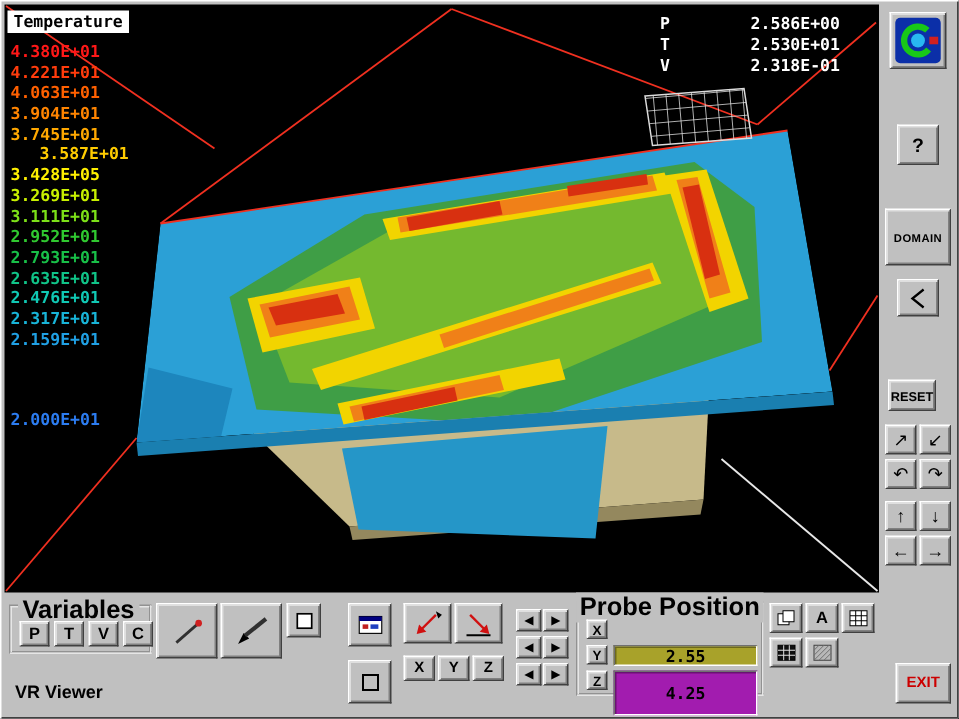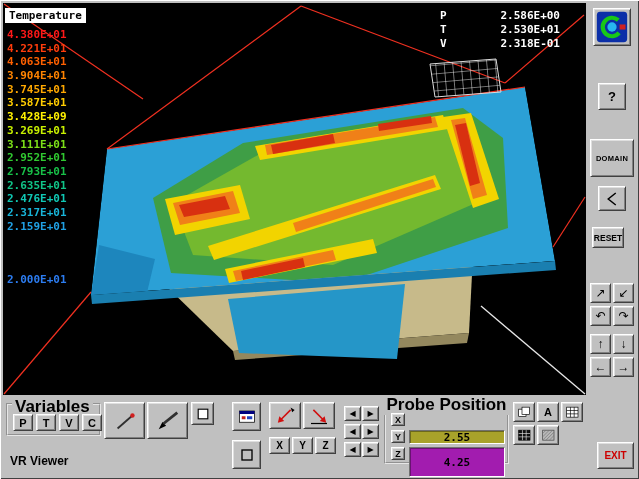--- a/index.html
+++ b/index.html
@@ -102,22 +102,22 @@
     </svg>
 
     <div class="legend">
       <div class="legend-title">Temperature</div>
       <div class="lg-rows">
         <div class="lg-row" style="color: rgb(255, 24, 24);">4.380E+01</div>
         <div class="lg-row" style="color: rgb(255, 60, 12);">4.221E+01</div>
         <div class="lg-row" style="color: rgb(255, 96, 0);">4.063E+01</div>
         <div class="lg-row" style="color: rgb(255, 132, 0);">3.904E+01</div>
         <div class="lg-row" style="color: rgb(255, 168, 0);">3.745E+01</div>
-        <div class="lg-row" style="color: rgb(255, 204, 0);">3.587E+01</div>
-        <div class="lg-row" style="color: rgb(255, 240, 0);">3.428E+09</div>
+        <div class="lg-row" style="color: rgb(255, 204, 0); text-align: right;">3.587E+01</div>
+        <div class="lg-row" style="color: rgb(255, 240, 0);">3.428E+05</div>
         <div class="lg-row" style="color: rgb(200, 240, 0);">3.269E+01</div>
         <div class="lg-row" style="color: rgb(124, 224, 24);">3.111E+01</div>
         <div class="lg-row" style="color: rgb(48, 200, 48);">2.952E+01</div>
         <div class="lg-row" style="color: rgb(24, 192, 72);">2.793E+01</div>
         <div class="lg-row" style="color: rgb(16, 196, 136);">2.635E+01</div>
         <div class="lg-row" style="color: rgb(16, 200, 180);">2.476E+01</div>
         <div class="lg-row" style="color: rgb(24, 180, 216);">2.317E+01</div>
         <div class="lg-row" style="color: rgb(32, 160, 228);">2.159E+01</div>
         <div class="lg-row" style="color: rgb(44, 124, 240); margin-top: 40px;">2.000E+01</div>
       </div>
@@ -148,21 +148,21 @@
         <rect x="28" y="16" width="7" height="6" fill="#d02020"></rect>
       </svg>
     </div>
     <div class="b" style="left:10px;top:80px;width:28px;height:27px;font-weight:bold;font-size:13px;">?</div>
     <div class="b" style="left:2px;top:136px;width:44px;height:38px;font-weight:bold;font-size:7.5px;letter-spacing:.3px;">DOMAIN</div>
     <div class="b" style="left:10px;top:183px;width:28px;height:25px;">
       <svg width="18" height="18" viewBox="0 0 24 24">
         <path d="M17,4 L7,12 L17,20" fill="none" stroke="#000" stroke-width="2"></path>
       </svg>
     </div>
-    <div class="b" style="left:4px;top:224px;width:32px;height:21px;font-weight:bold;font-size:8.5px;">RESET</div>
+    <div class="b" style="left:4px;top:250px;width:32px;height:21px;font-weight:bold;font-size:8.5px;">RESET</div>
 
     <div class="b glyph" style="left:2px;top:280px;width:21px;height:20px;">↗</div>
     <div class="b glyph" style="left:25px;top:280px;width:21px;height:20px;">↙</div>
     <div class="b glyph" style="left:2px;top:303px;width:21px;height:20px;">↶</div>
     <div class="b glyph" style="left:25px;top:303px;width:21px;height:20px;">↷</div>
     <div class="b glyph" style="left:2px;top:331px;width:21px;height:20px;">↑</div>
     <div class="b glyph" style="left:25px;top:331px;width:21px;height:20px;">↓</div>
     <div class="b glyph" style="left:2px;top:354px;width:21px;height:20px;">←</div>
     <div class="b glyph" style="left:25px;top:354px;width:21px;height:20px;">→</div>
   </div>

